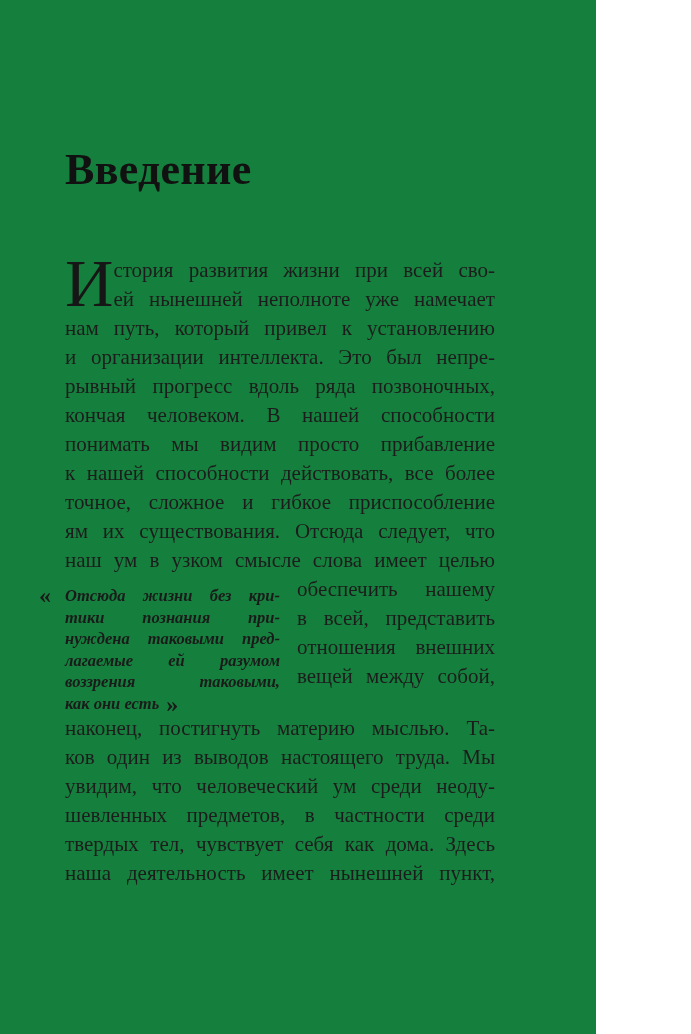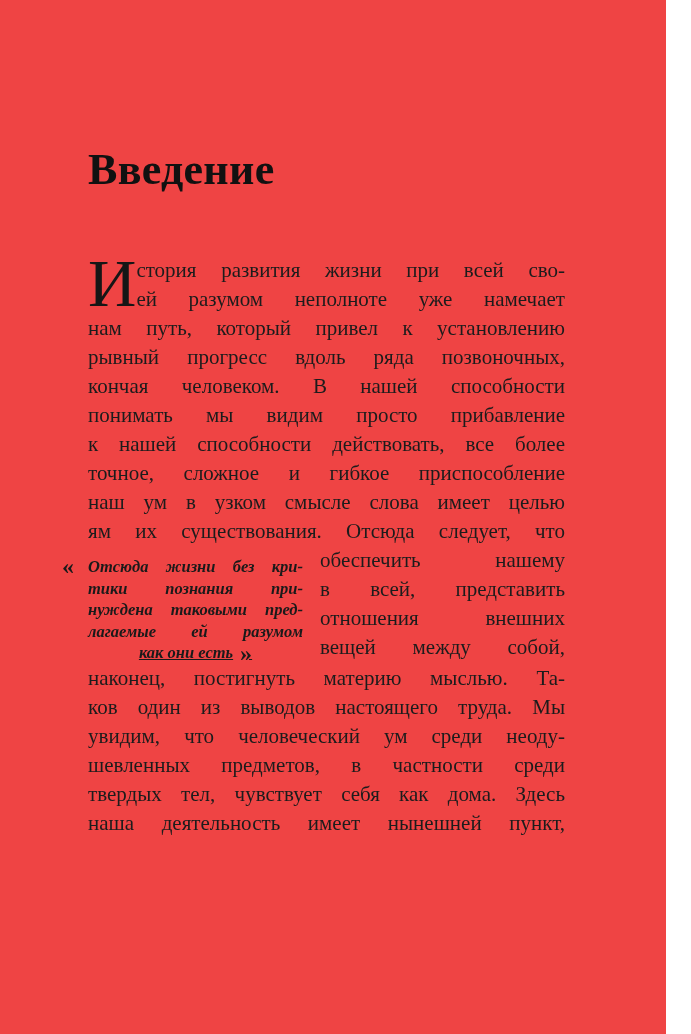--- a/index.html
+++ b/index.html
@@ -5,35 +5,35 @@
   * { margin: 0; padding: 0; box-sizing: border-box; }
   html, body { background: #ffffff; }
   body {
     width: 691px; height: 1034px;
     font-family: "Liberation Serif", serif;
     color: #1c1c1c;
     overflow: hidden;
   }
   .page {
     position: relative;
-    width: 666px; height: 1034px;
-    background: #ef4444;
-    padding: 148px 101px 0 88px;
+    width: 596px; height: 1034px;
+    background: #15803d;
+    padding: 148px 101px 0 65px;
   }
   .title {
     font-size: 44px;
     font-weight: bold;
     color: #111111;
     letter-spacing: 0.3px;
     line-height: 1;
     margin-bottom: 64px;
   }
   .body-text { font-size: 21px; line-height: 29px; }
   .jline { text-align: justify; text-align-last: justify; }
-  .lline { text-align: center; text-decoration: underline; }
+  .lline { text-align: left; }
 
   
   .dc-row { display: flex; }
   .dropcap {
     flex: 0 0 48px;
     font-size: 67px;
     line-height: 58px;
     margin-top: -2px;
     color: #161616;
   }
@@ -76,40 +76,42 @@
 
 <div class="page">
 
   <h1 class="title">Введение</h1>
 
   <div class="body-text">
     <div class="dc-row">
       <div class="dropcap">И</div>
       <div class="dc-lines">
         <div class="jline">стория развития жизни при всей сво-</div>
-        <div class="jline">ей разумом неполноте уже намечает</div>
+        <div class="jline">ей нынешней неполноте уже намечает</div>
       </div>
     </div>
     <div class="jline">нам путь, который привел к установлению</div>
+    <div class="jline">и организации интеллекта. Это был непре-</div>
     <div class="jline">рывный прогресс вдоль ряда позвоночных,</div>
     <div class="jline">кончая человеком. В нашей способности</div>
     <div class="jline">понимать мы видим просто прибавление</div>
     <div class="jline">к нашей способности действовать, все более</div>
     <div class="jline">точное, сложное и гибкое приспособление</div>
+    <div class="jline">ям их существования. Отсюда следует, что</div>
     <div class="jline">наш ум в узком смысле слова имеет целью</div>
-    <div class="jline">ям их существования. Отсюда следует, что</div>
   </div>
 
   <div class="columns">
     <div class="pullquote">
       <span class="guillemet open">«</span>
       <div class="jline">Отсюда жизни без кри-</div>
       <div class="jline">тики познания при-</div>
       <div class="jline">нуждена таковыми пред-</div>
       <div class="jline">лагаемые ей разумом</div>
+      <div class="jline">воззрения таковыми,</div>
       <div class="lline"><span>как они есть</span><span class="guillemet close">»</span></div>
     </div>
     <div class="beside body-text">
       <div class="jline">обеспечить нашему</div>
       <div class="jline">в всей, представить</div>
       <div class="jline">отношения внешних</div>
       <div class="jline">вещей между собой,</div>
     </div>
   </div>
 

